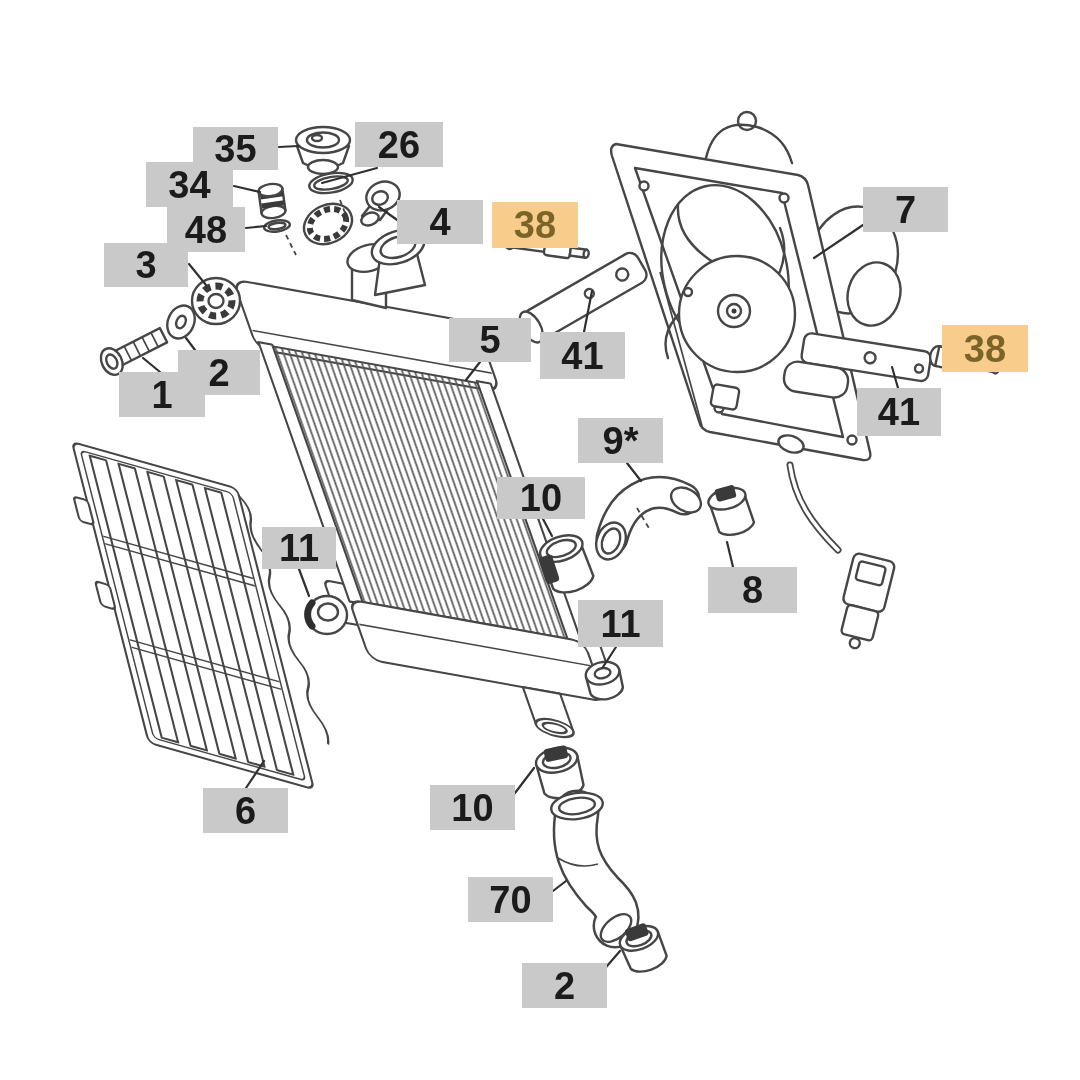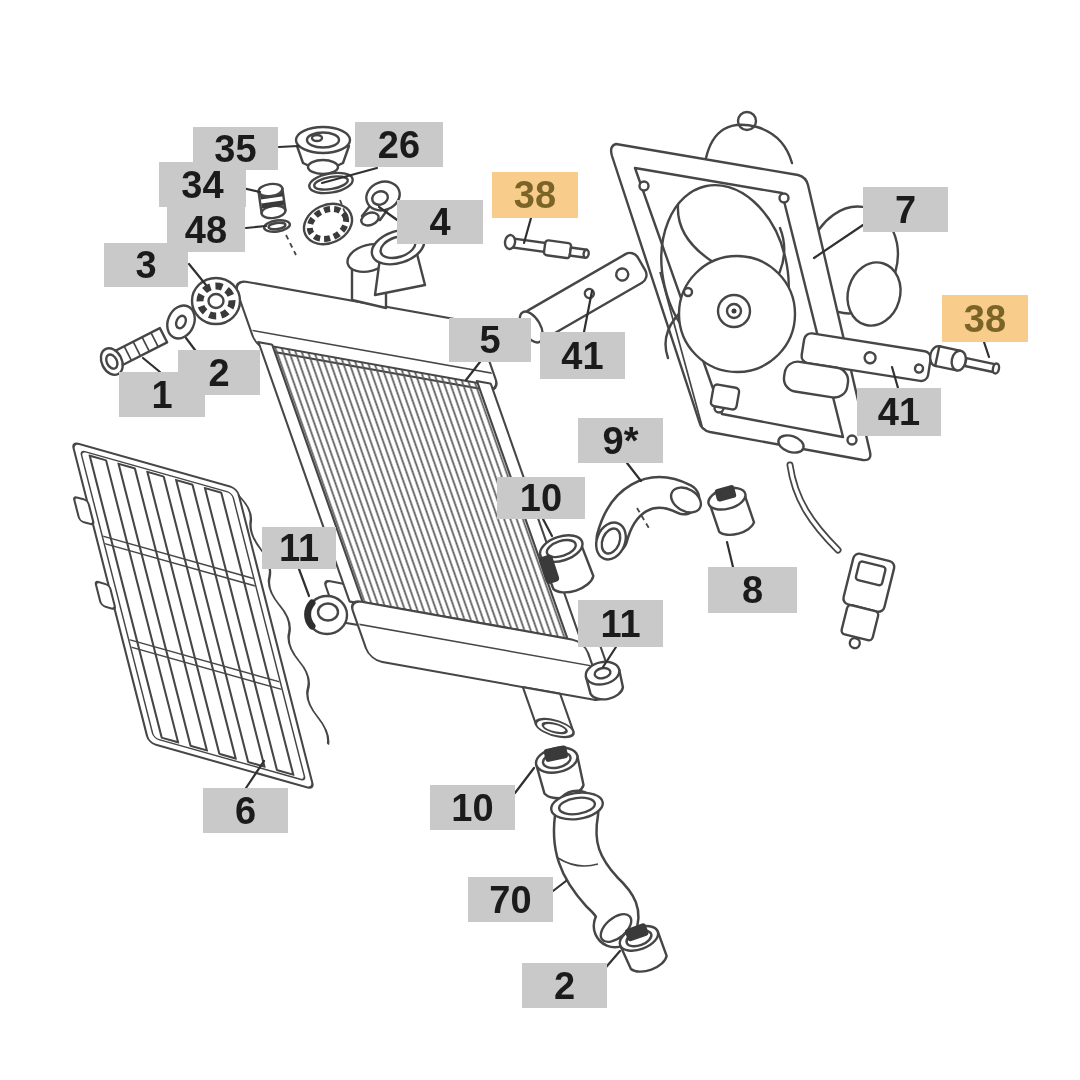--- a/index.html
+++ b/index.html
@@ -16,21 +16,21 @@
   .thin{fill:none;stroke:currentColor;stroke-width:1.7;}
   .dk{fill:#3a3a3a;stroke:none;}
   .dkl{fill:none;stroke:#2e2e2e;stroke-width:7;stroke-linecap:round;}
   .dash{fill:none;stroke:currentColor;stroke-width:1.8;stroke-dasharray:5 4;}
   .tubeO{fill:none;stroke:currentColor;stroke-linecap:round;}
   .tubeI{fill:none;stroke:#fff;stroke-linecap:round;}
   .ldr{fill:none;stroke:#303030;stroke-width:2.2;stroke-linecap:round;}
   .lbl{position:absolute;display:flex;align-items:center;justify-content:center;
        background:var(--label-bg);color:var(--label-text);
        font-size:38px;font-weight:700;line-height:1;user-select:none;}
-  .lbl.hl{background:var(--highlight-bg);color:var(--highlight-text);}
+  .lbl.hl{background:var(--highlight-bg);color:var(--highlight-text);margin-top:30px;}
 </style>
 </head>
 <body>
 
 <div class="stage">
 
 <svg class="art" width="1080" height="1080" viewBox="0 0 1080 1080">
   <defs>
     <pattern id="fins" width="6.8" height="12" patternUnits="userSpaceOnUse">
       <line x1="3.4" y1="0" x2="3.4" y2="12" stroke="#5a5a5a" stroke-width="2"></line>
@@ -271,21 +271,21 @@
     <line class="ldr" x1="246" y1="788" x2="264" y2="761"></line>
     <line class="ldr" x1="515" y1="793" x2="534" y2="768"></line>
     <line class="ldr" x1="553" y1="891" x2="566" y2="881"></line>
     <line class="ldr" x1="601" y1="973" x2="620" y2="951"></line>
   </g>
 </svg>
 
 <div>
   <div class="lbl" style="left:193px;top:127px;width:85px;height:43px">35</div>
   <div class="lbl" style="left:355px;top:122px;width:88px;height:45px">26</div>
-  <div class="lbl" style="left:159px;top:162px;width:87px;height:45px">34</div>
+  <div class="lbl" style="left:146px;top:162px;width:87px;height:45px">34</div>
   <div class="lbl" style="left:167px;top:207px;width:78px;height:45px">48</div>
   <div class="lbl" style="left:397px;top:200px;width:86px;height:44px">4</div>
   <div class="lbl" style="left:104px;top:243px;width:84px;height:44px">3</div>
   <div class="lbl" style="left:178px;top:350px;width:82px;height:45px">2</div>
   <div class="lbl" style="left:119px;top:372px;width:86px;height:45px">1</div>
   <div class="lbl" style="left:449px;top:318px;width:82px;height:44px">5</div>
   <div class="lbl hl" style="left:492px;top:172px;width:86px;height:46px">38</div>
   <div class="lbl" style="left:540px;top:332px;width:85px;height:47px">41</div>
   <div class="lbl" style="left:863px;top:187px;width:85px;height:45px">7</div>
   <div class="lbl hl" style="left:942px;top:295px;width:86px;height:47px">38</div>

